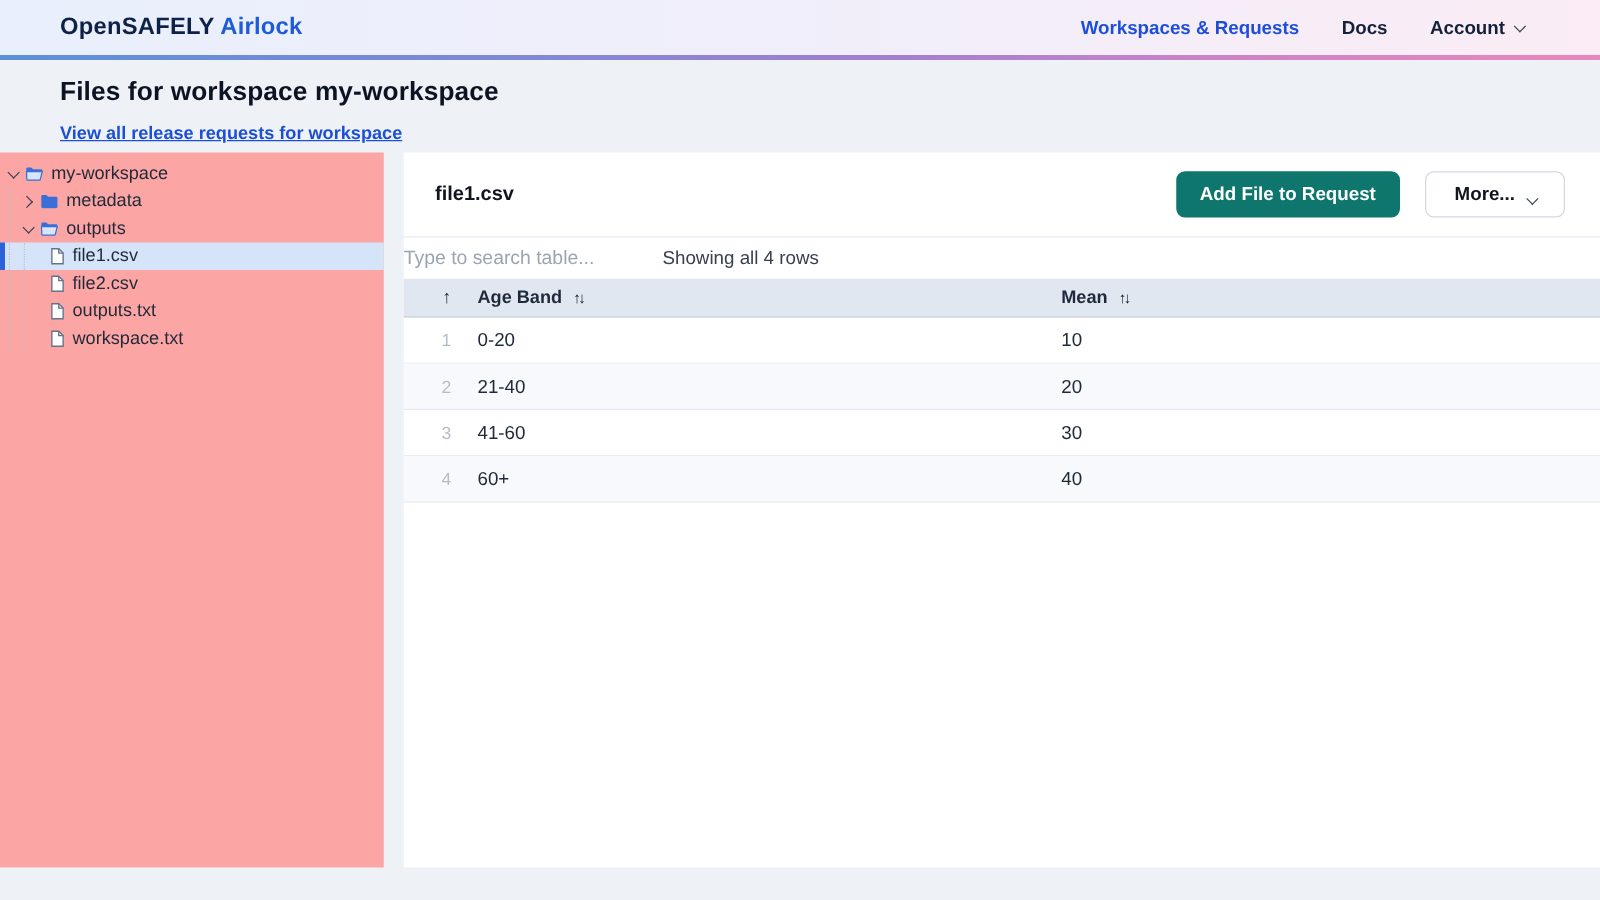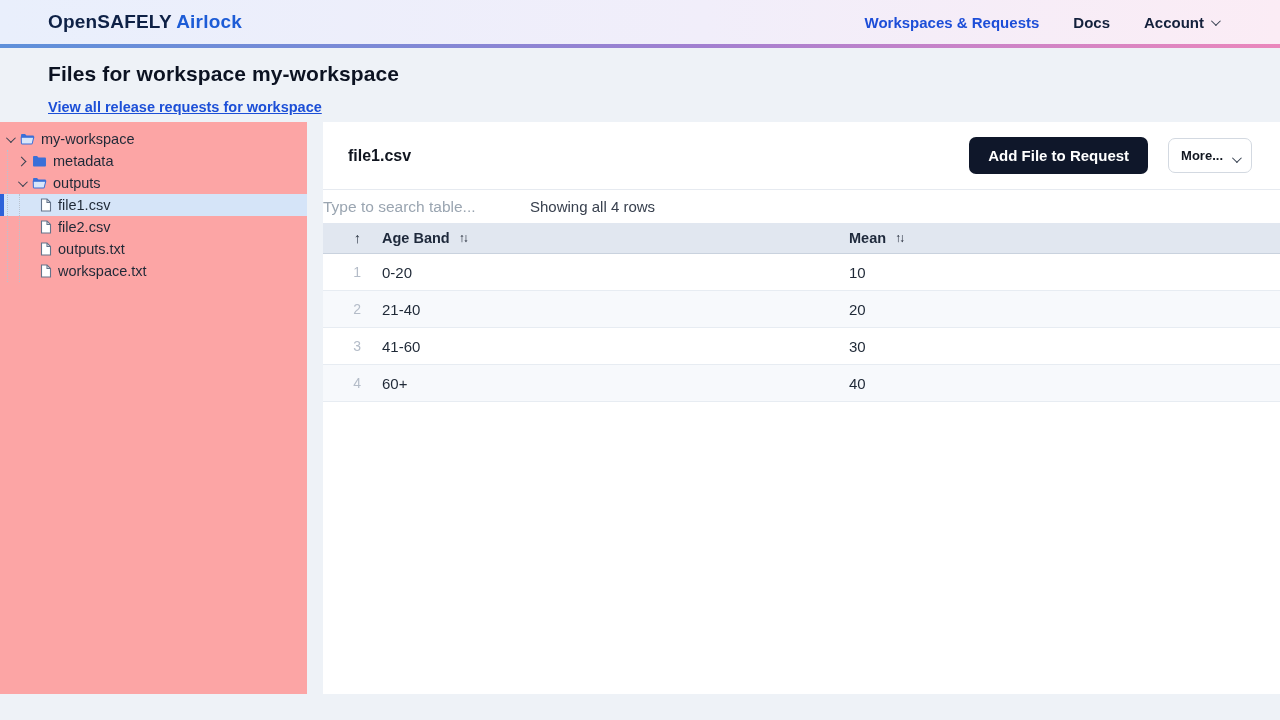--- a/index.html
+++ b/index.html
@@ -48,25 +48,25 @@
     width:4px; background:#2e62d9; }
   .chevbox { width:10px; display:flex; justify-content:center; }
   .tree-ic { display:flex; align-items:center; }
   .tree-label { white-space:nowrap; }
 
   
   .panel-head { height:67px; display:flex; align-items:center; justify-content:space-between;
     padding:0 28px 0 25px; }
   .file-title { font-size:16px; font-weight:800; color:#10151f; }
   .head-actions { display:flex; align-items:center; gap:20px; }
-  .btn-green { background:#0f172a; color:#fff; border:none; border-radius:7px;
+  .btn-green { background:#0f766e; color:#fff; border:none; border-radius:7px;
     font-family:inherit; font-size:15px; font-weight:700; padding:10px 19px; cursor:pointer; }
   .btn-more { background:#fff; border:1px solid #d3d9e1; border-radius:7px;
-    font-family:inherit; font-size:13px; font-weight:700; color:#10151f;
-    padding:9px 12px; display:flex; align-items:flex-end; gap:9px; cursor:pointer; }
+    font-family:inherit; font-size:15px; font-weight:700; color:#10151f;
+    padding:9px 23px; display:flex; align-items:flex-end; gap:9px; cursor:pointer; }
   .divider { height:1px; background:#e6eaf0; }
 
   .toolbar { height:33px; display:flex; align-items:center; }
   .search-input { width:207px; border:none; outline:none; background:transparent;
     font-family:inherit; font-size:15.5px; color:#111827; }
   .search-input::placeholder { color:#9aa5b1; }
   .rows-status { font-size:15px; color:#38404e; }
 
   
   .thead, .trow { display:grid; grid-template-columns:48px 467px 1fr; align-items:center; }

